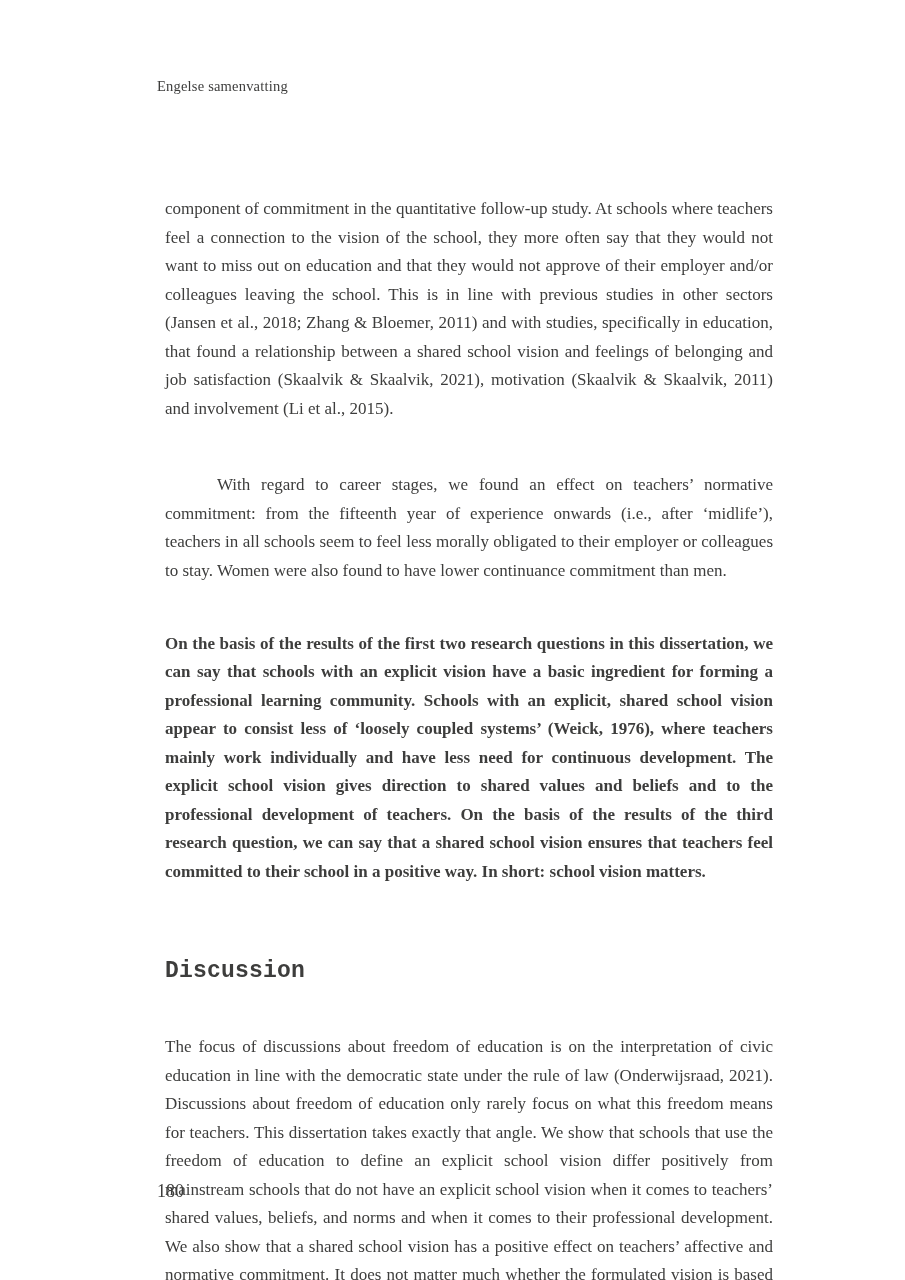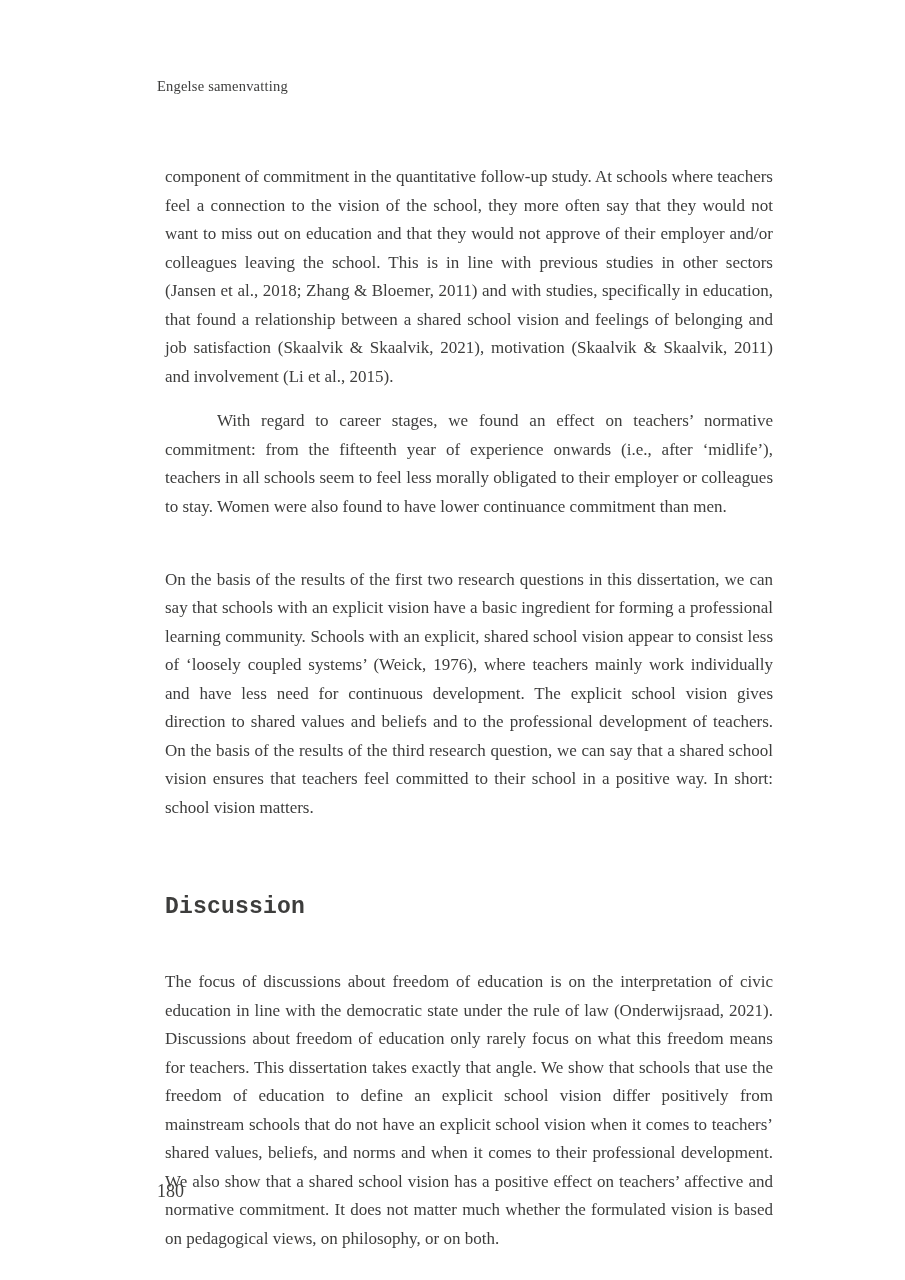--- a/index.html
+++ b/index.html
@@ -31,28 +31,30 @@
     top: 131px;
     width: 640px;
     font-size: 17px;
     line-height: 28.5px;
     color: #3d3d3c;
   }
 
   .para {
     text-align: justify;
     text-justify: inter-word;
+    margin-top: 32px;
   }
 
   .para.first-line-indent {
     text-indent: 52px;
   }
 
   .para.spaced-before {
     margin-top: 28.5px;
+    font-weight: bold;
   }
 
   .section-heading {
     font-family: Liberation Mono, monospace;
     font-weight: 700;
     font-size: 23px;
     line-height: 28px;
     color: #3d3d3c;
     margin-top: 55px;
     margin-bottom: 31px;

